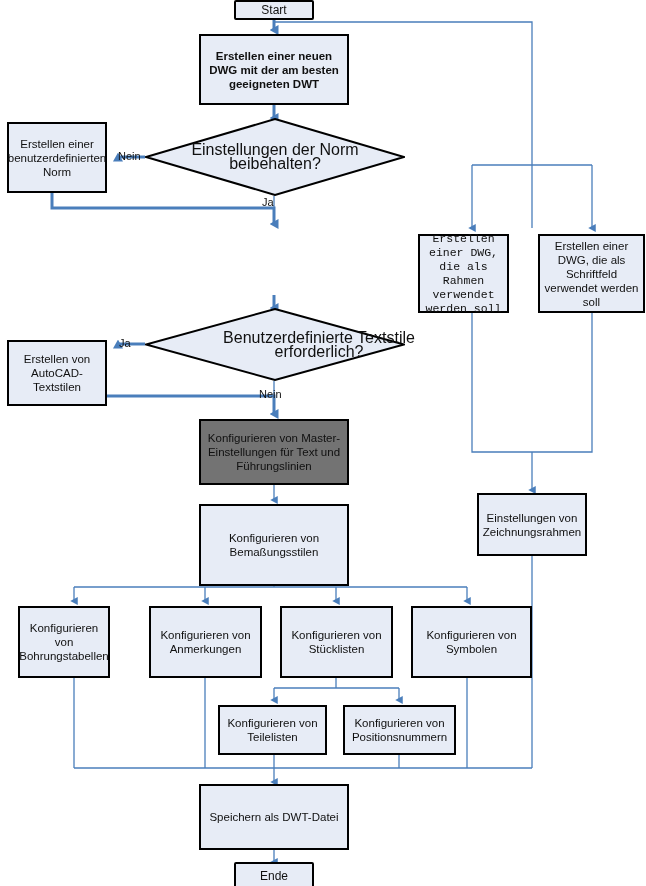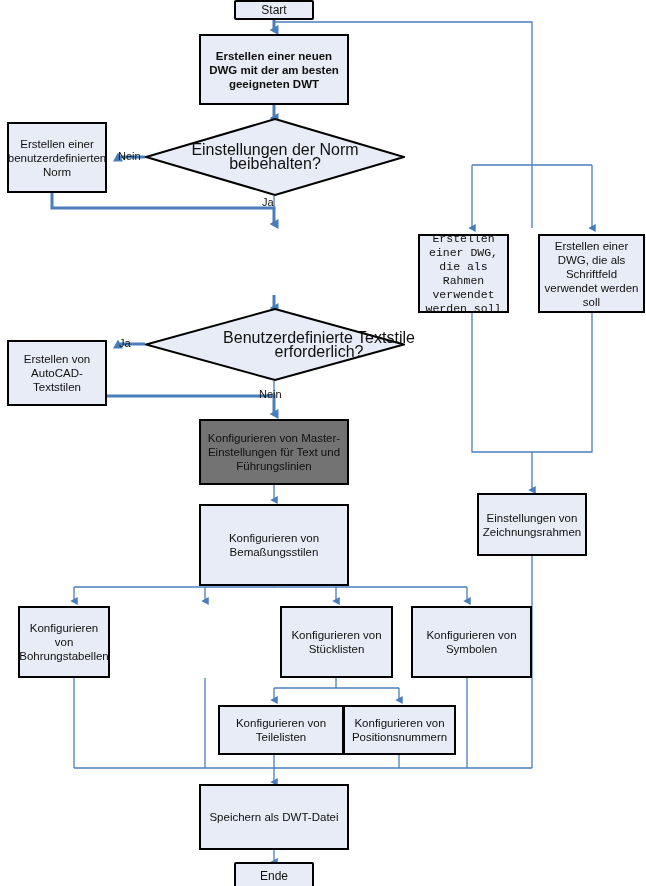--- a/index.html
+++ b/index.html
@@ -117,30 +117,33 @@
   </div>
 
   <div class="node" style="left:199px;top:504px;width:150px;height:82px;padding:4px 8px;">
     <span>Konfigurieren von Bemaßungsstilen</span>
   </div>
 
   <div class="node" style="left:18px;top:606px;width:92px;height:72px;padding:4px 5px;">
     <span>Konfigurieren von Bohrungstabellen</span>
   </div>
 
+  <div class="node" style="left:149px;top:606px;width:113px;height:72px;padding:4px 5px;">
+    <span>Konfigurieren von Anmerkungen</span>
+  </div>
 
   <div class="node" style="left:280px;top:606px;width:113px;height:72px;padding:4px 5px;">
     <span>Konfigurieren von Stücklisten</span>
   </div>
 
   <div class="node" style="left:411px;top:606px;width:121px;height:72px;padding:4px 5px;">
     <span>Konfigurieren von Symbolen</span>
   </div>
 
-  <div class="node" style="left:218px;top:705px;width:126px;height:50px;padding:2px 5px;">
+  <div class="node" style="left:218px;top:705px;width:109px;height:50px;padding:2px 5px;">
     <span>Konfigurieren von Teilelisten</span>
   </div>
 
   <div class="node" style="left:343px;top:705px;width:113px;height:50px;padding:4px 0;">
     <span>Konfigurieren von Positionsnummern</span>
   </div>
 
   <div class="node" style="left:199px;top:784px;width:150px;height:66px;padding:4px 8px;">
     <span>Speichern als DWT-Datei</span>
   </div>

